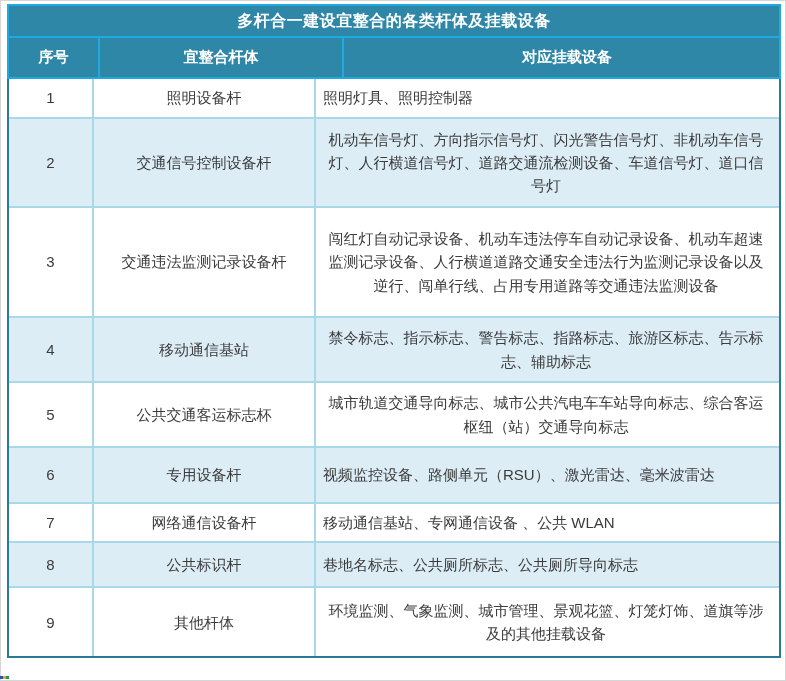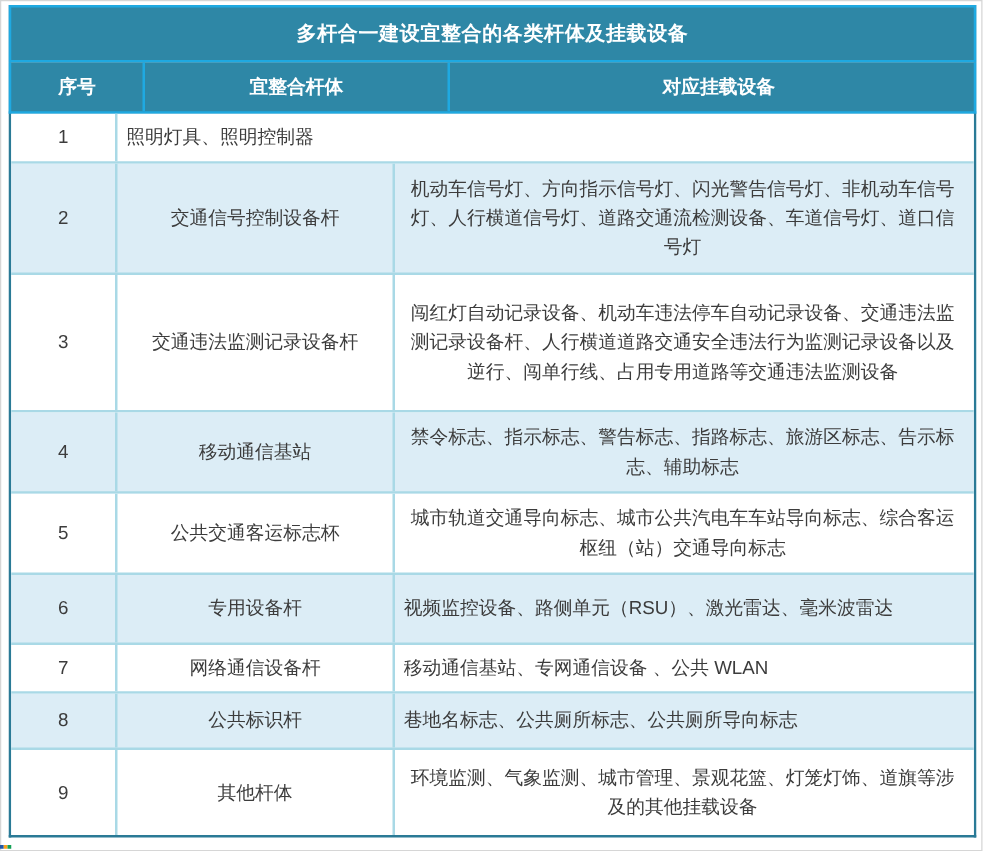--- a/index.html
+++ b/index.html
@@ -19,21 +19,21 @@
   }
   .table-wrap {
     position: absolute;
     left: 7px;
     top: 4px;
     width: 774px;
   }
   .title-bar {
     background: var(--teal);
     border: 2px solid var(--cyan);
-    height: 46px;
+    height: 34px;
     display: flex;
     align-items: center;
     justify-content: center;
     color: #ffffff;
     font-weight: bold;
     font-size: 16px;
     letter-spacing: 0.5px;
   }
   .header-row {
     display: flex;
@@ -44,21 +44,21 @@
     height: 41px;
   }
   .header-cell {
     display: flex;
     align-items: center;
     justify-content: center;
     color: #ffffff;
     font-weight: bold;
     font-size: 15px;
   }
-  .header-cell.c1 { width: 107px; border-right: 2px solid var(--cyan); }
+  .header-cell.c1 { width: 91px; border-right: 2px solid var(--cyan); }
   .header-cell.c2 { width: 244px; border-right: 2px solid var(--cyan); }
   .header-cell.c3 { flex: 1; padding-left: 11px; }
   .tbody {
     border-left: 2px solid var(--darkteal);
     border-right: 2px solid var(--darkteal);
     border-bottom: 2px solid var(--darkteal);
   }
   .trow {
     display: flex;
     background: var(--rowwhite);
@@ -115,31 +115,32 @@
     <span>多杆合一建设宜整合的各类杆体及挂载设备</span>
   </div>
   <div class="header-row">
     <div class="header-cell c1">序号</div>
     <div class="header-cell c2">宜整合杆体</div>
     <div class="header-cell c3">对应挂载设备</div>
   </div>
   <div class="tbody">
       <div class="trow" style="min-height: 40px;">
         <div class="tcell c1">1</div>
+        <div class="tcell c2">照明设备杆</div>
         <div class="tcell c3">照明灯具、照明控制器</div>
       </div>
       <div class="trow" style="min-height: 89px;">
         <div class="tcell c1">2</div>
         <div class="tcell c2">交通信号控制设备杆</div>
         <div class="tcell c3">机动车信号灯、方向指示信号灯、闪光警告信号灯、非机动车信号灯、人行横道信号灯、道路交通流检测设备、车道信号灯、道口信号灯</div>
       </div>
       <div class="trow" style="min-height: 110px;">
         <div class="tcell c1">3</div>
         <div class="tcell c2">交通违法监测记录设备杆</div>
-        <div class="tcell c3">闯红灯自动记录设备、机动车违法停车自动记录设备、交通违法监测记录设备杆、人行横道道路交通安全违法行为监测记录设备以及逆行、闯单行线、占用专用道路等交通违法监测设备</div>
+        <div class="tcell c3">闯红灯自动记录设备、机动车违法停车自动记录设备、机动车超速监测记录设备、人行横道道路交通安全违法行为监测记录设备以及逆行、闯单行线、占用专用道路等交通违法监测设备</div>
       </div>
       <div class="trow" style="min-height: 65px;">
         <div class="tcell c1">4</div>
         <div class="tcell c2">移动通信基站</div>
         <div class="tcell c3">禁令标志、指示标志、警告标志、指路标志、旅游区标志、告示标志、辅助标志</div>
       </div>
       <div class="trow" style="min-height: 65px;">
         <div class="tcell c1">5</div>
         <div class="tcell c2">公共交通客运标志杯</div>
         <div class="tcell c3">城市轨道交通导向标志、城市公共汽电车车站导向标志、综合客运枢纽（站）交通导向标志</div>

